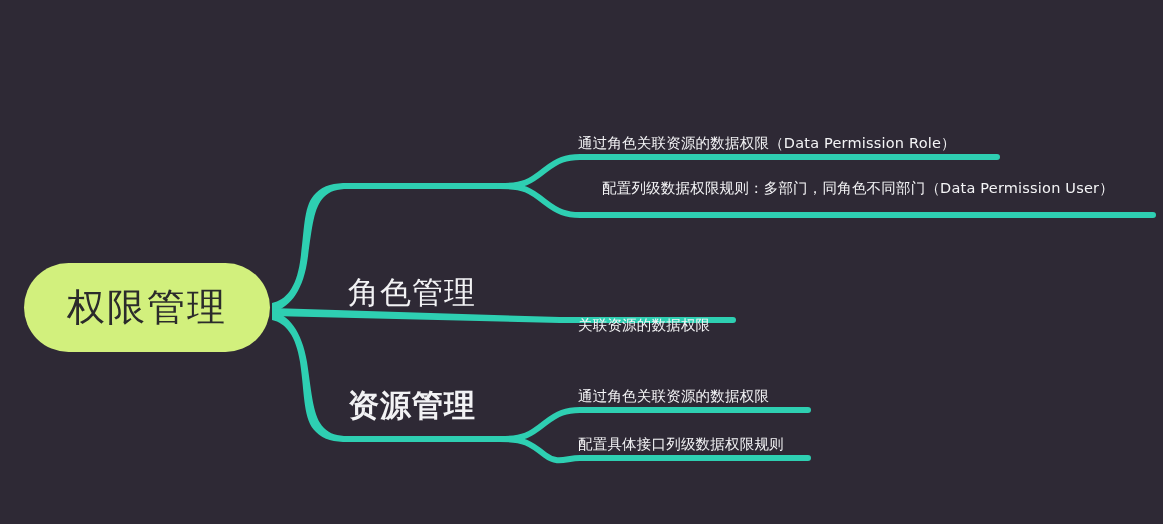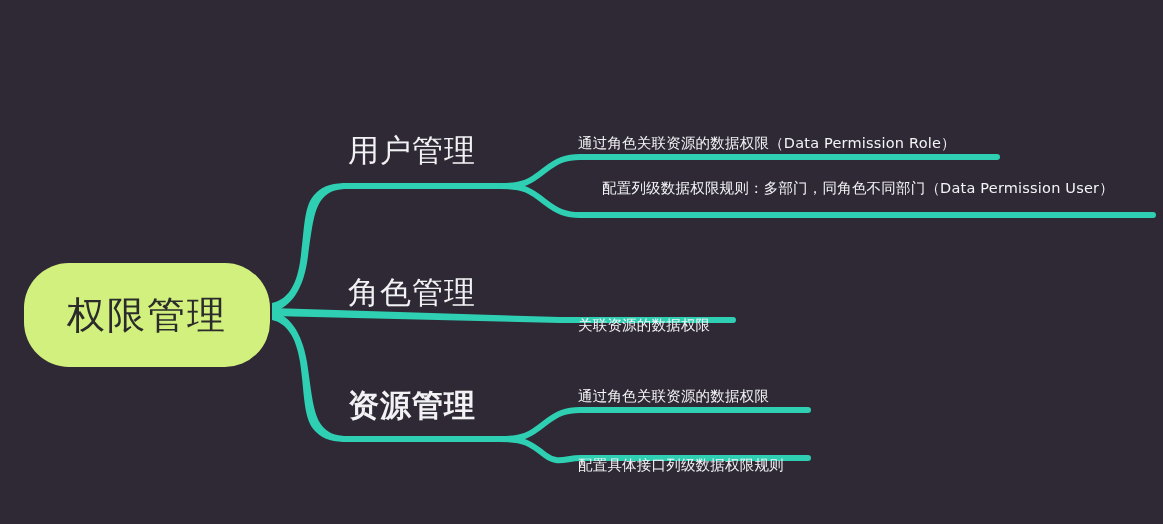--- a/index.html
+++ b/index.html
@@ -23,21 +23,21 @@
     left: 0;
     top: 0;
     width: 1163px;
     height: 524px;
   }
   .root-node {
     position: absolute;
     left: 24px;
     top: 263px;
     width: 246px;
-    height: 104px;
+    height: 89px;
     background: #d2f07d;
     border-radius: 45px;
     display: flex;
     align-items: center;
     justify-content: center;
   }
   .root-label {
     font-size: 38px;
     color: #2b2b2b;
     letter-spacing: 2px;
@@ -118,29 +118,28 @@
     <path d="M 500 439
              C 524 439, 530 443, 545 455
              C 558 465, 566 458, 580 458
              L 808 458" fill="none" stroke="#2ecfb2" stroke-width="6" stroke-linecap="round"></path>
   </svg>
 
   <div class="root-node">
     <span class="root-label">权限管理</span>
   </div>
 
-  <div class="branch-label" style="left:348px; top:130px;">用户管理</div>
 
   <div class="branch-label" style="left:348px; top:272px;">角色管理</div>
 
   <div class="branch-label" style="left:348px; top:385px;font-weight:bold;">资源管理</div>
 
   <div class="leaf-label" style="left:578px; top:134px;">通过角色关联资源的数据权限（Data Permission Role）</div>
 
   <div class="leaf-label" style="left:602px; top:179px;">配置列级数据权限规则：多部门，同角色不同部门（Data Permission User）</div>
 
   <div class="leaf-label" style="left:578px; top:297px;margin-top:19px;">关联资源的数据权限</div>
 
   <div class="leaf-label" style="left:578px; top:387px;">通过角色关联资源的数据权限</div>
 
-  <div class="leaf-label" style="left:578px; top:435px;margin-top:21px;">配置具体接口列级数据权限规则</div>
+  <div class="leaf-label" style="left:578px; top:435px;">配置具体接口列级数据权限规则</div>
 
 </div>
 
 </body></html>

